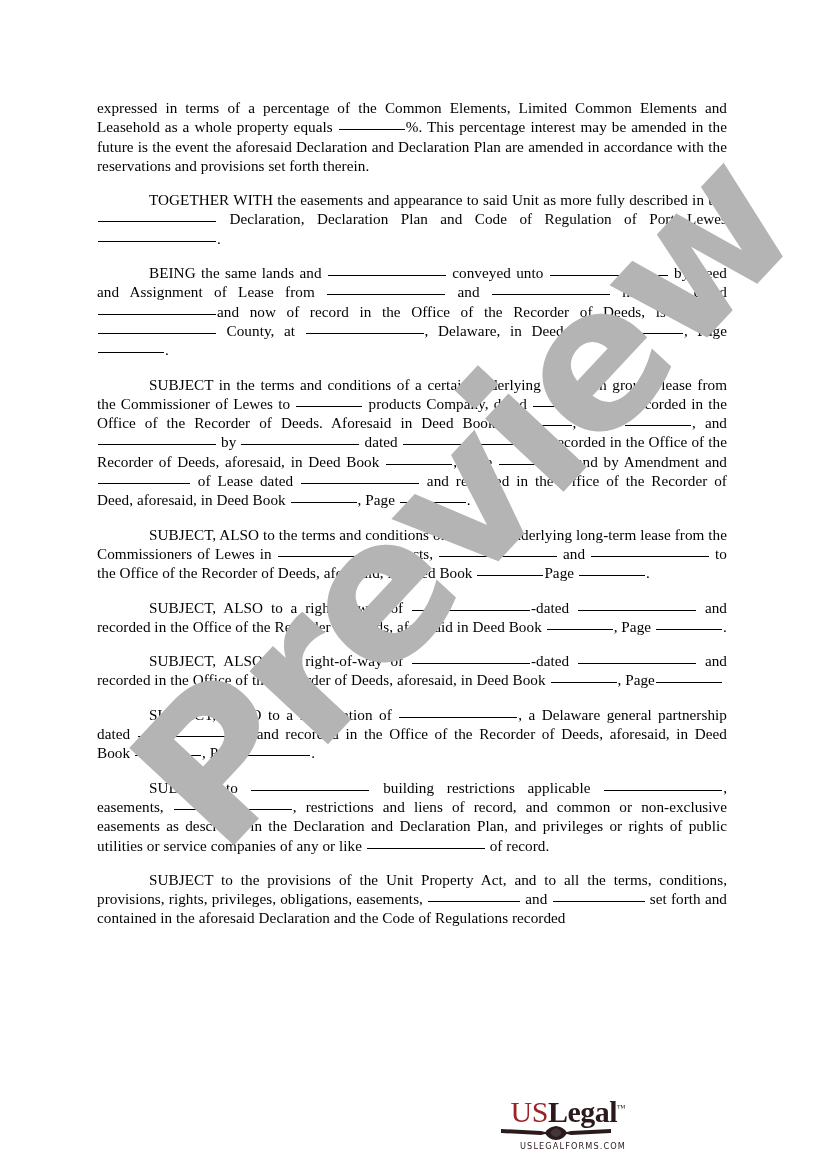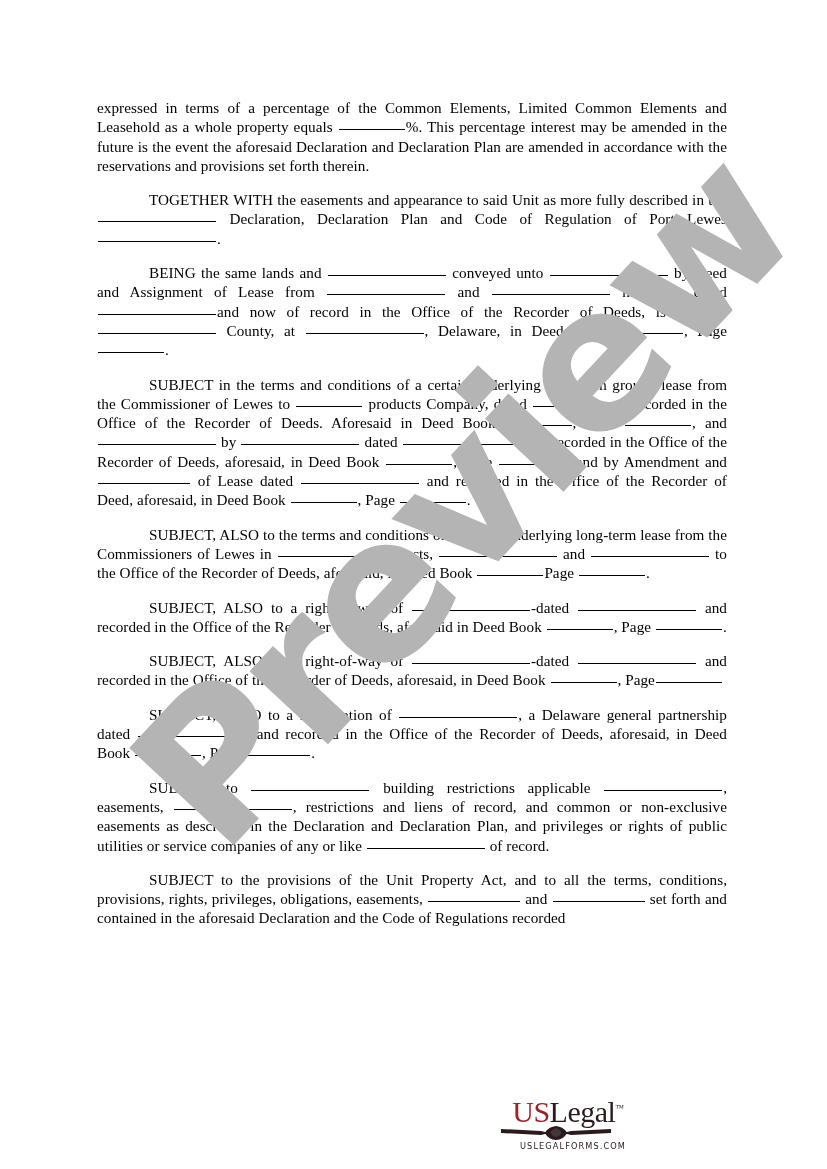--- a/index.html
+++ b/index.html
@@ -110,21 +110,21 @@
     position: relative;
     display: inline-block;
   }
   #logo .logo-us {
     color: #9b2226;
     font-weight: 400;
     margin-left: 24px;
   }
   #logo .logo-legal {
     color: #2b1a1c;
-    font-weight: 400;
+    font-weight: 700;
   }
   #logo .logo-tm {
     font-size: 9px;
     vertical-align: super;
     color: #2b1a1c;
   }
   #logo .logo-eagle {
     display: block;
     margin: -2px auto 0 auto;
     width: 118px;

